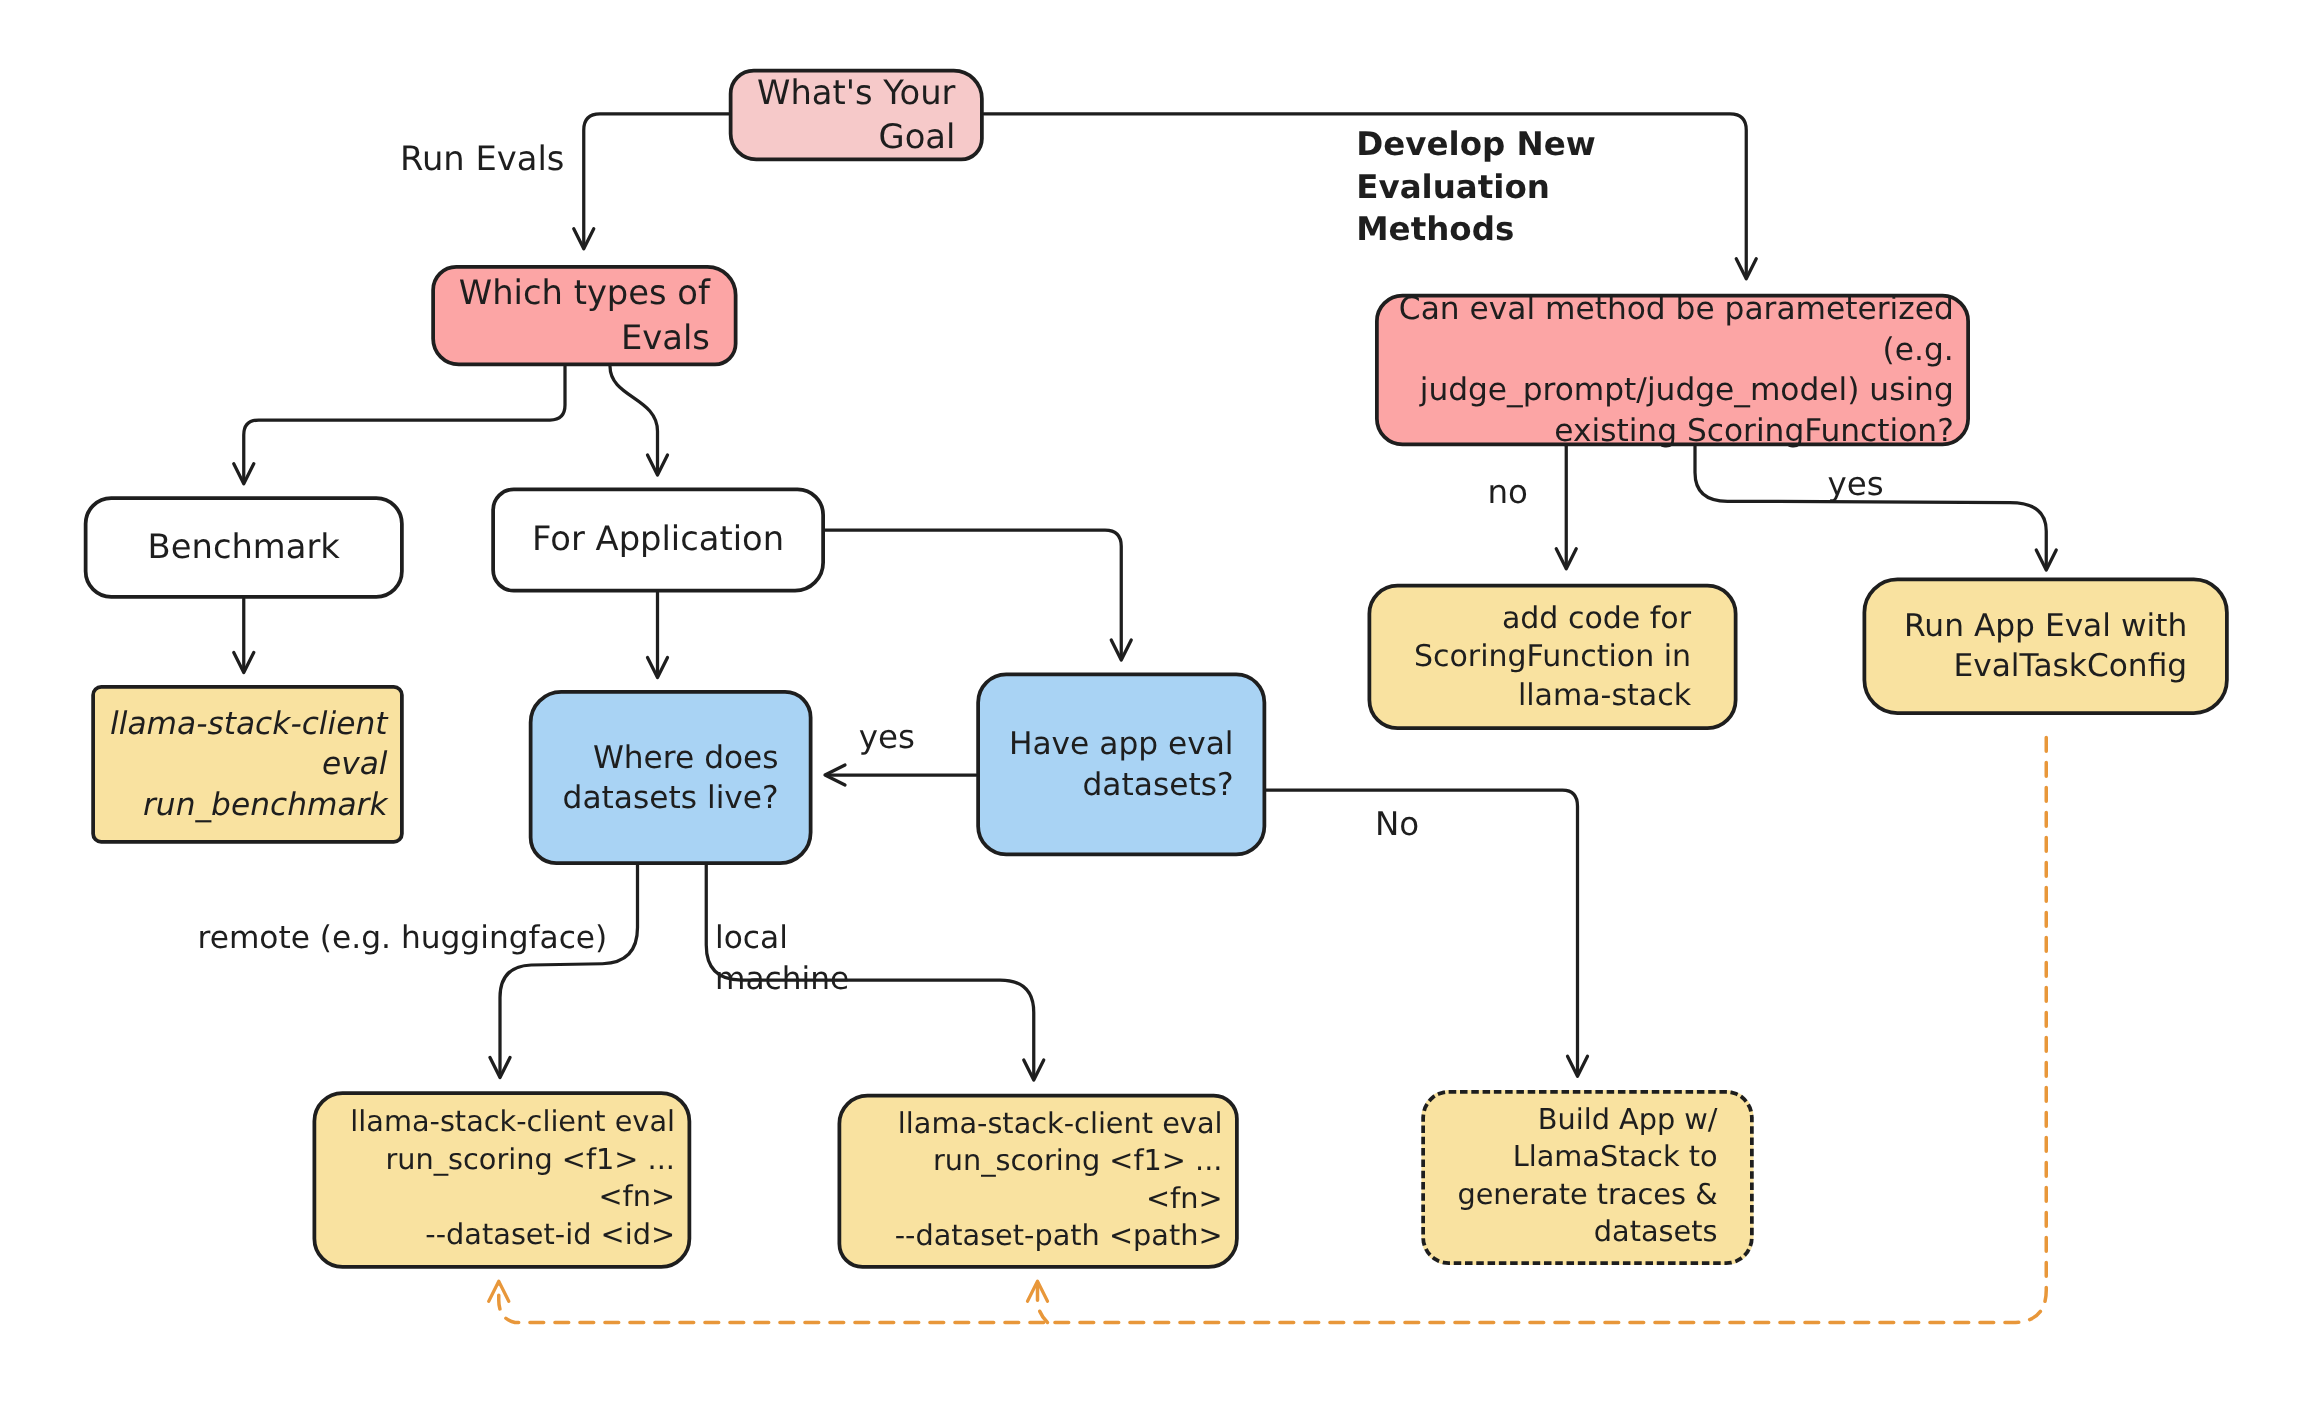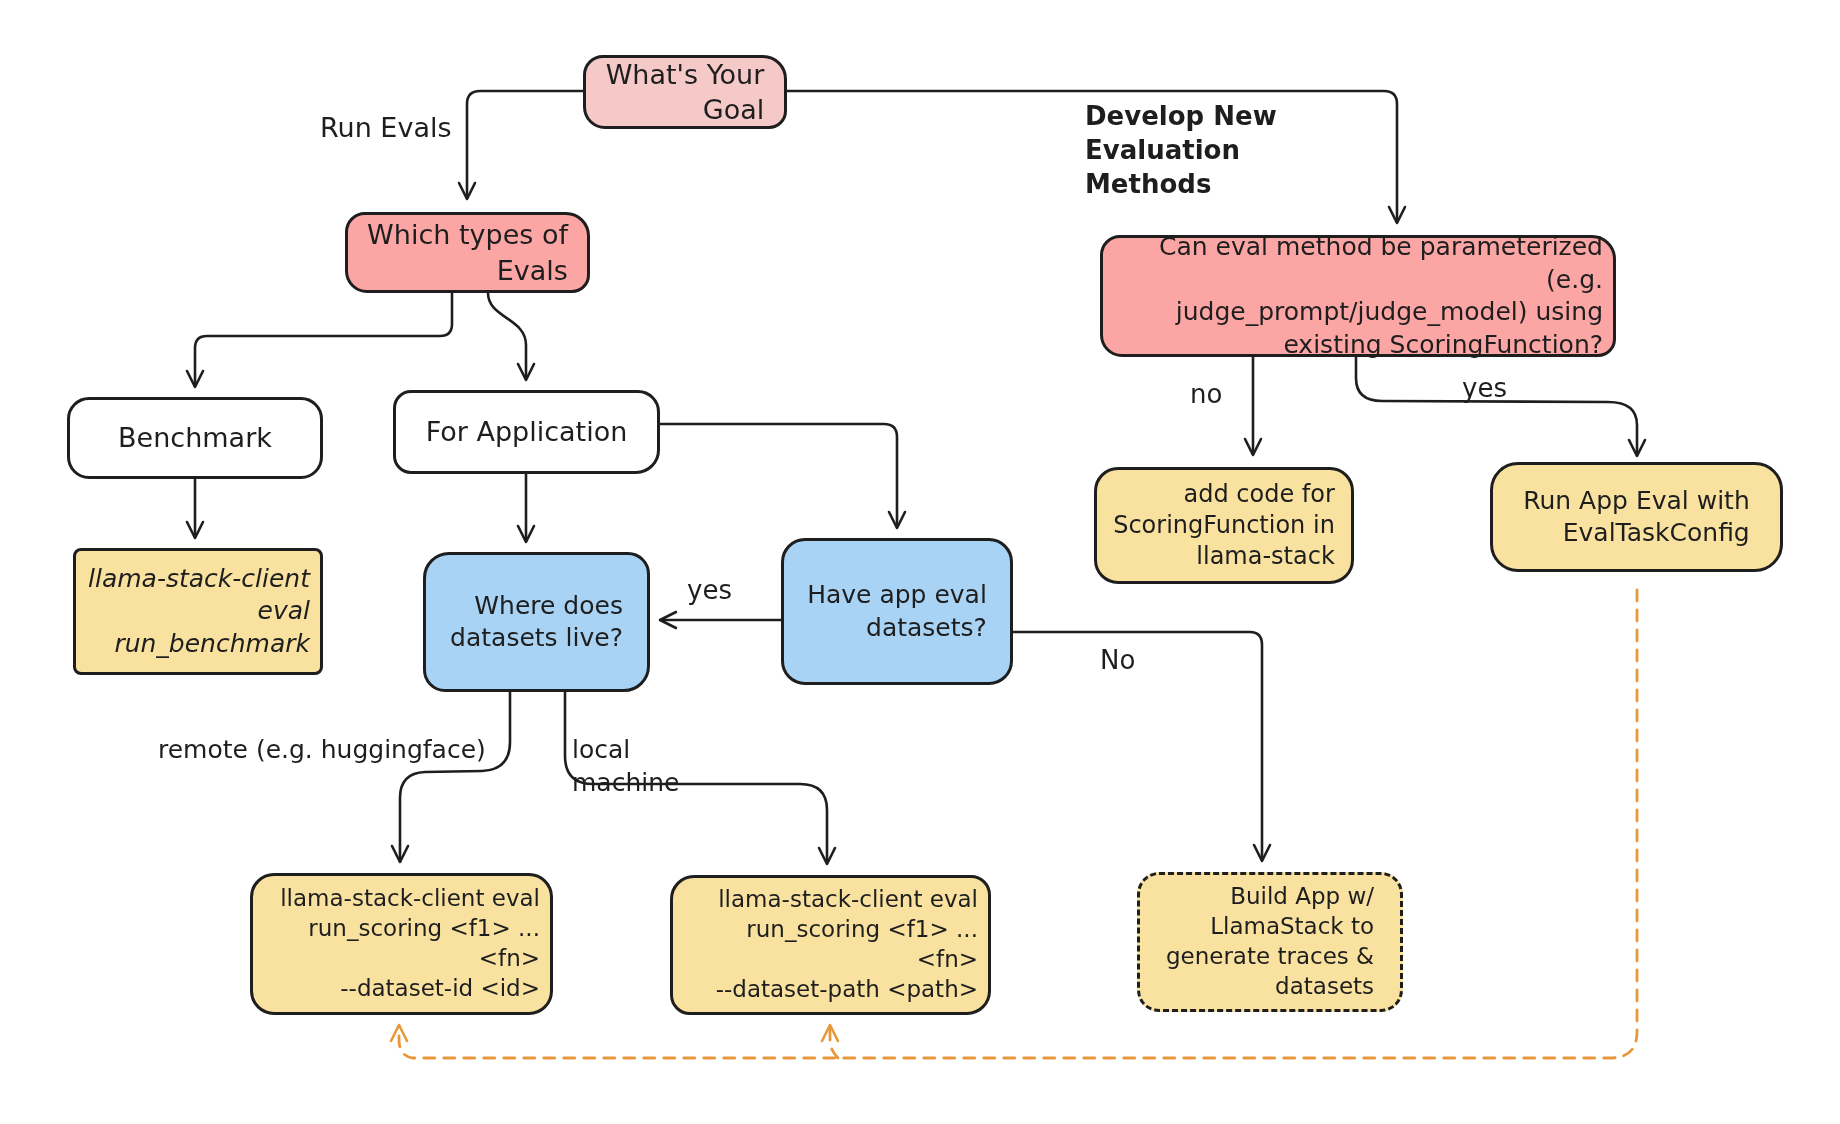--- a/index.html
+++ b/index.html
@@ -62,38 +62,38 @@
       <path d="M 838 1058 Q 830 1050 830 1040 L 830 1026" marker-end="url(#ao)"></path>
     </g>
   </svg>
 
   <div class="node pink fs27" style="left:583px;top:55px;width:204px;height:74px;">What's Your
 Goal</div>
 
   <div class="node green fs27" style="left:345px;top:212px;width:245px;height:81px;">Which types of
 Evals</div>
 
-  <div class="node green fs25" style="left:1100px;top:235px;width:516px;height:122px;">Can eval method be parameterized (e.g.
+  <div class="node green fs25" style="left:1100px;top:235px;width:476px;height:122px;border-radius:22px;">Can eval method be parameterized (e.g.
 judge_prompt/judge_model) using
 existing ScoringFunction?</div>
 
   <div class="node white fs27" style="left:67px;top:397px;width:256px;height:82px;border-radius:22px;">Benchmark</div>
 
   <div class="node white fs27" style="left:393px;top:390px;width:267px;height:84px;border-radius:18px 22px 24px 18px;">For Application</div>
 
   <div class="node yellow fs25" style="left:73px;top:548px;width:250px;height:127px;border-radius:8px;font-style:italic;">llama-stack-client
 eval run_benchmark</div>
 
   <div class="node blue fs25" style="left:423px;top:552px;width:227px;height:140px;border-radius:26px 22px 26px 22px;">Where does
 datasets live?</div>
 
   <div class="node blue fs25" style="left:781px;top:538px;width:232px;height:147px;border-radius:24px;">Have app eval
 datasets?</div>
 
-  <div class="node yellow fs24" style="left:1094px;top:467px;width:260px;height:117px;border-radius:24px;">add code for
+  <div class="node yellow fs24" style="left:1094px;top:467px;width:296px;height:117px;border-radius:24px;">add code for
 ScoringFunction in
 llama-stack</div>
 
   <div class="node yellow fs25" style="left:1490px;top:462px;width:293px;height:110px;border-radius:28px;">Run App Eval with
 EvalTaskConfig</div>
 
   <div class="node yellow fs23" style="left:250px;top:873px;width:303px;height:142px;border-radius:24px;">llama-stack-client eval
 run_scoring &lt;f1&gt; ... &lt;fn&gt;
 --dataset-id &lt;id&gt;</div>
 

